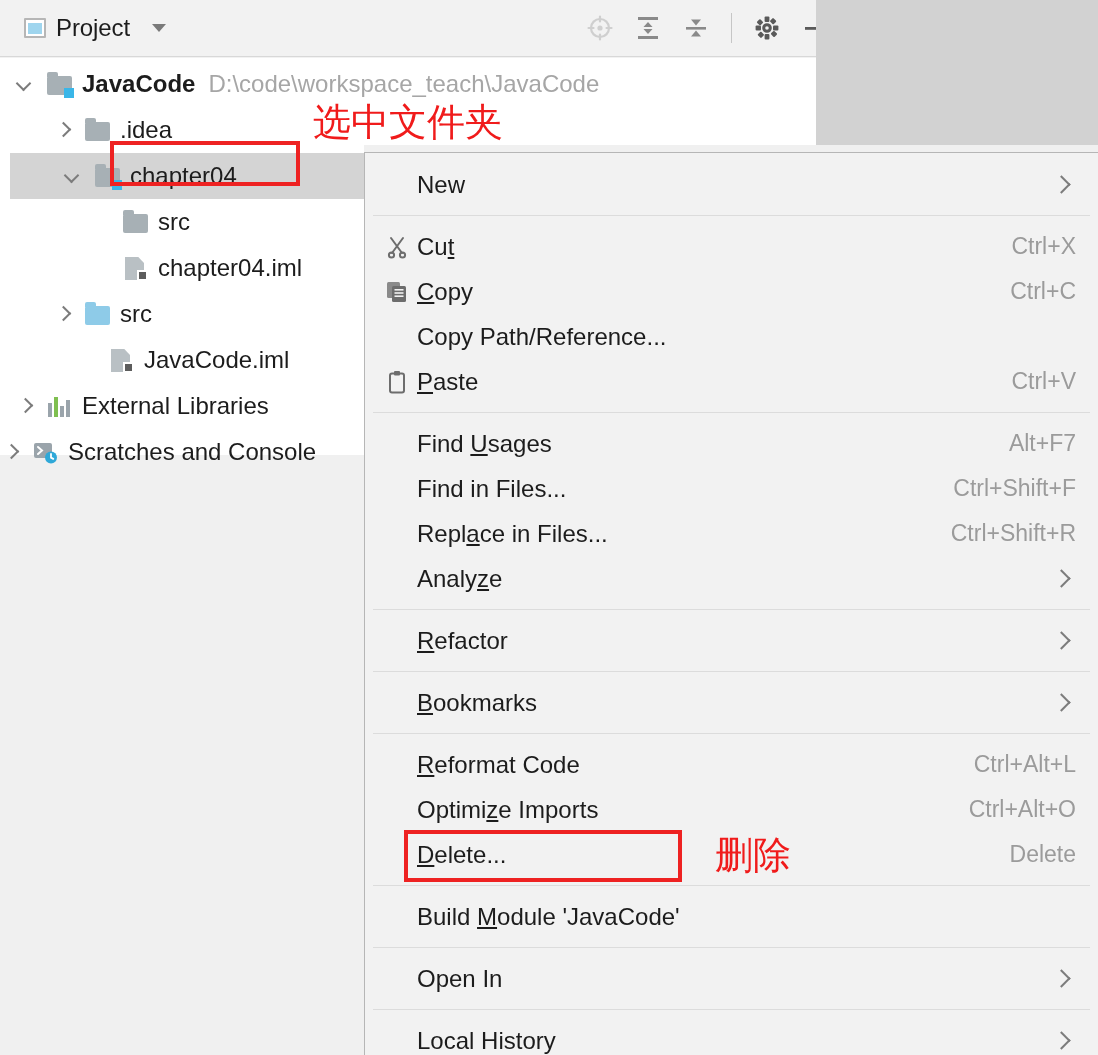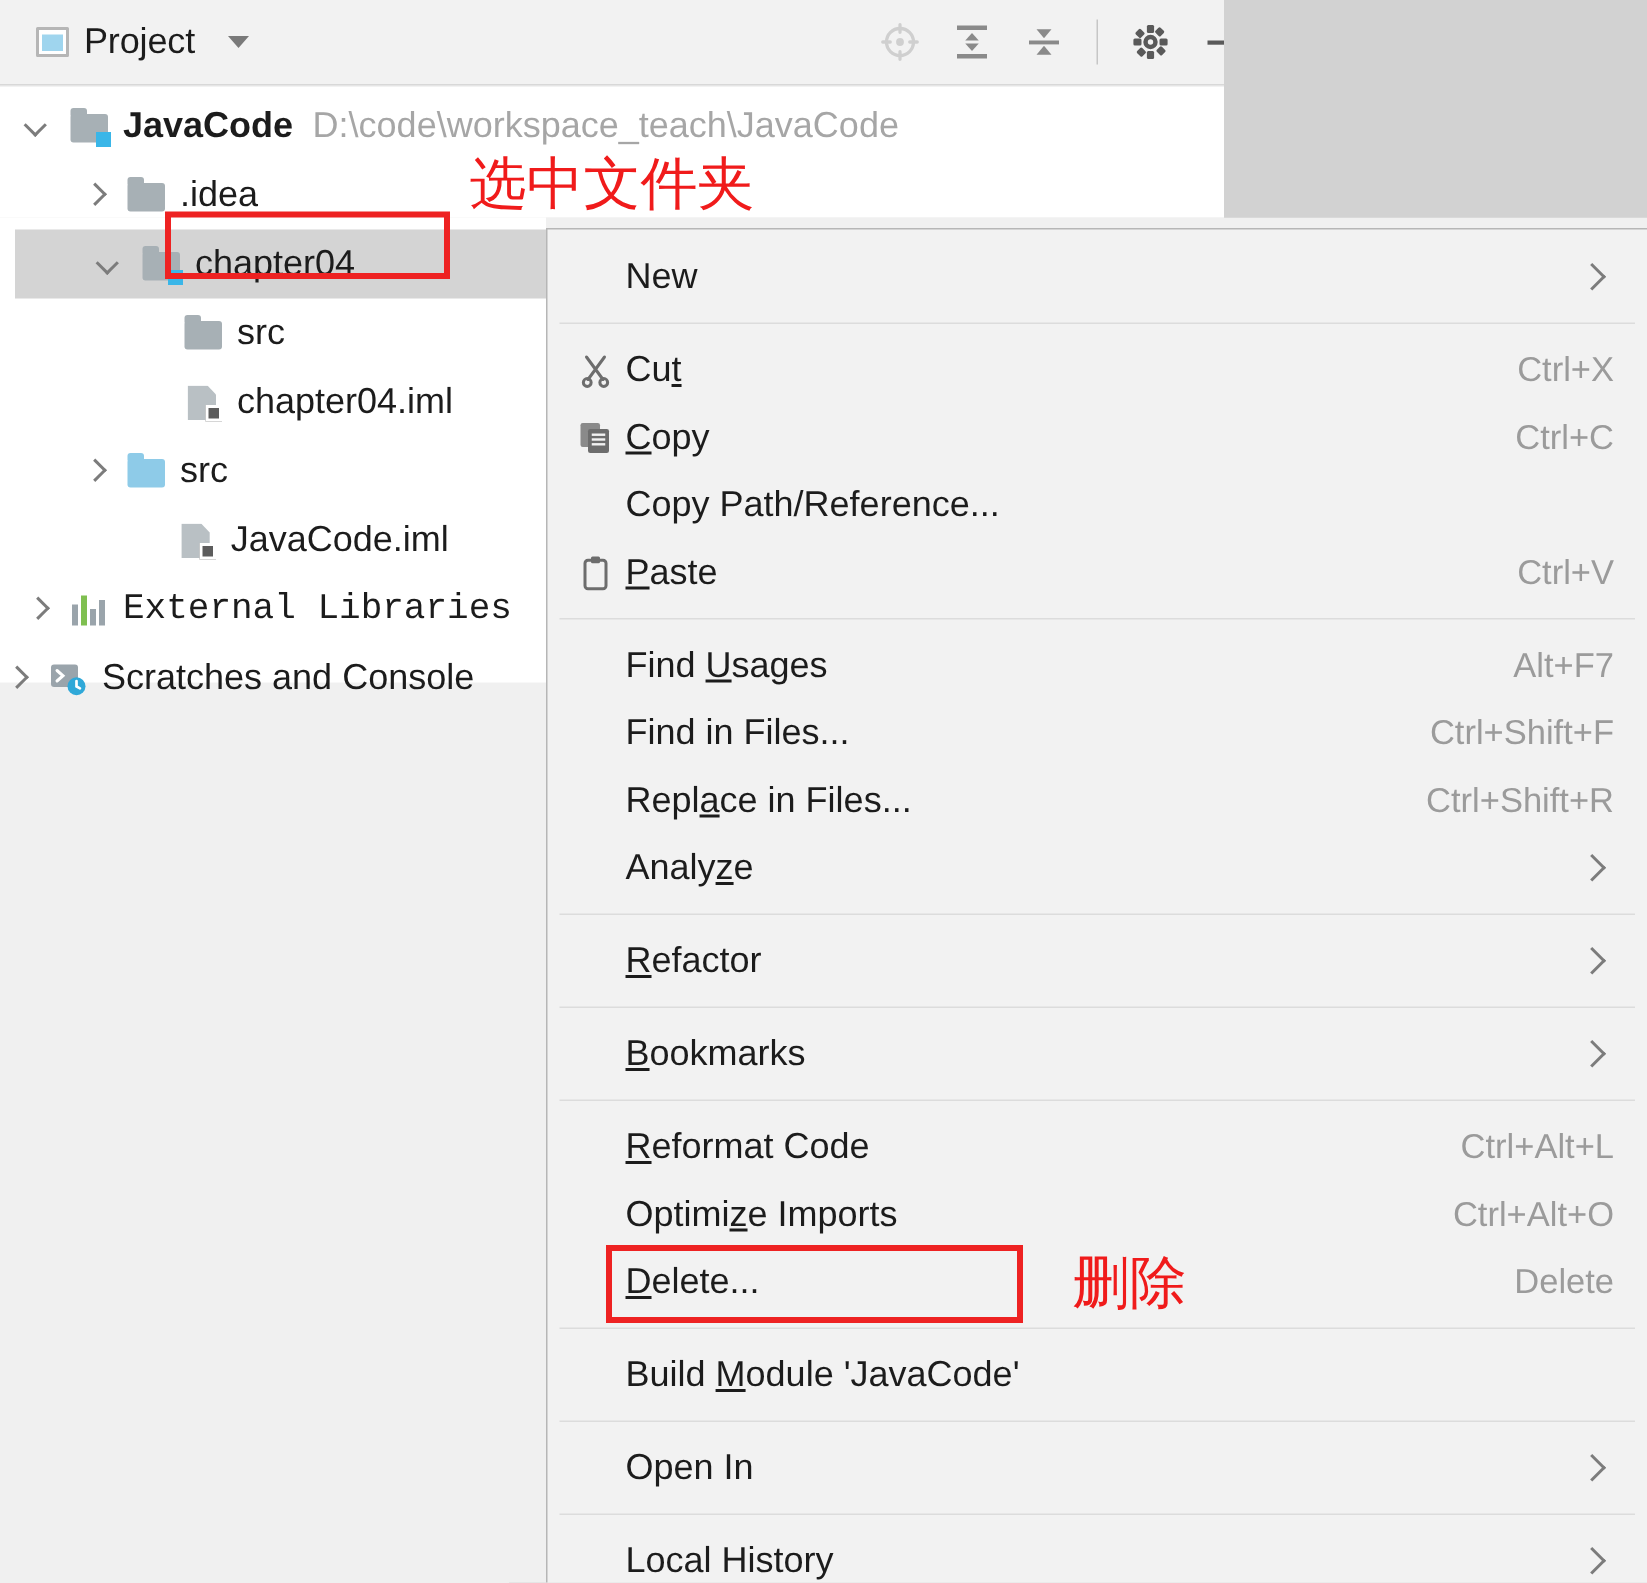--- a/index.html
+++ b/index.html
@@ -386,29 +386,29 @@
       </span>
       <span>chapter04.iml</span>
     </div>
     <div class="row" style="padding-left: 52px;">
       <span class="arrow right" style="margin-right: 11px;"></span>
       <span class="ico">
         <span class="folder-blue"></span>
       </span>
       <span>src</span>
     </div>
-    <div class="row" style="padding-left: 21px; justify-content: center;">
+    <div class="row" style="padding-left: 76px;">
       <span class="arrow" style="margin-right: 11px;"></span>
       <span class="ico">
         <span class="iml-icon"></span>
         <span class="iml-badge"></span>
       </span>
       <span>JavaCode.iml</span>
     </div>
-    <div class="row" style="padding-left: 14px; font-family: Liberation Mono, monospace;">
+    <div class="row" style="padding-left: 14px;">
       <span class="arrow right" style="margin-right: 11px;"></span>
       <span class="ico">
         <span class="libs-icon">
           <i style="left:0;height:14px;background:#9aa4ab"></i>
           <i style="left:6px;height:20px;background:#7fbf50"></i>
           <i style="left:12px;height:11px;background:#9aa4ab"></i>
           <i style="left:18px;height:17px;background:#9aa4ab"></i>
         </span>
       </span>
       <span>External Libraries</span>

